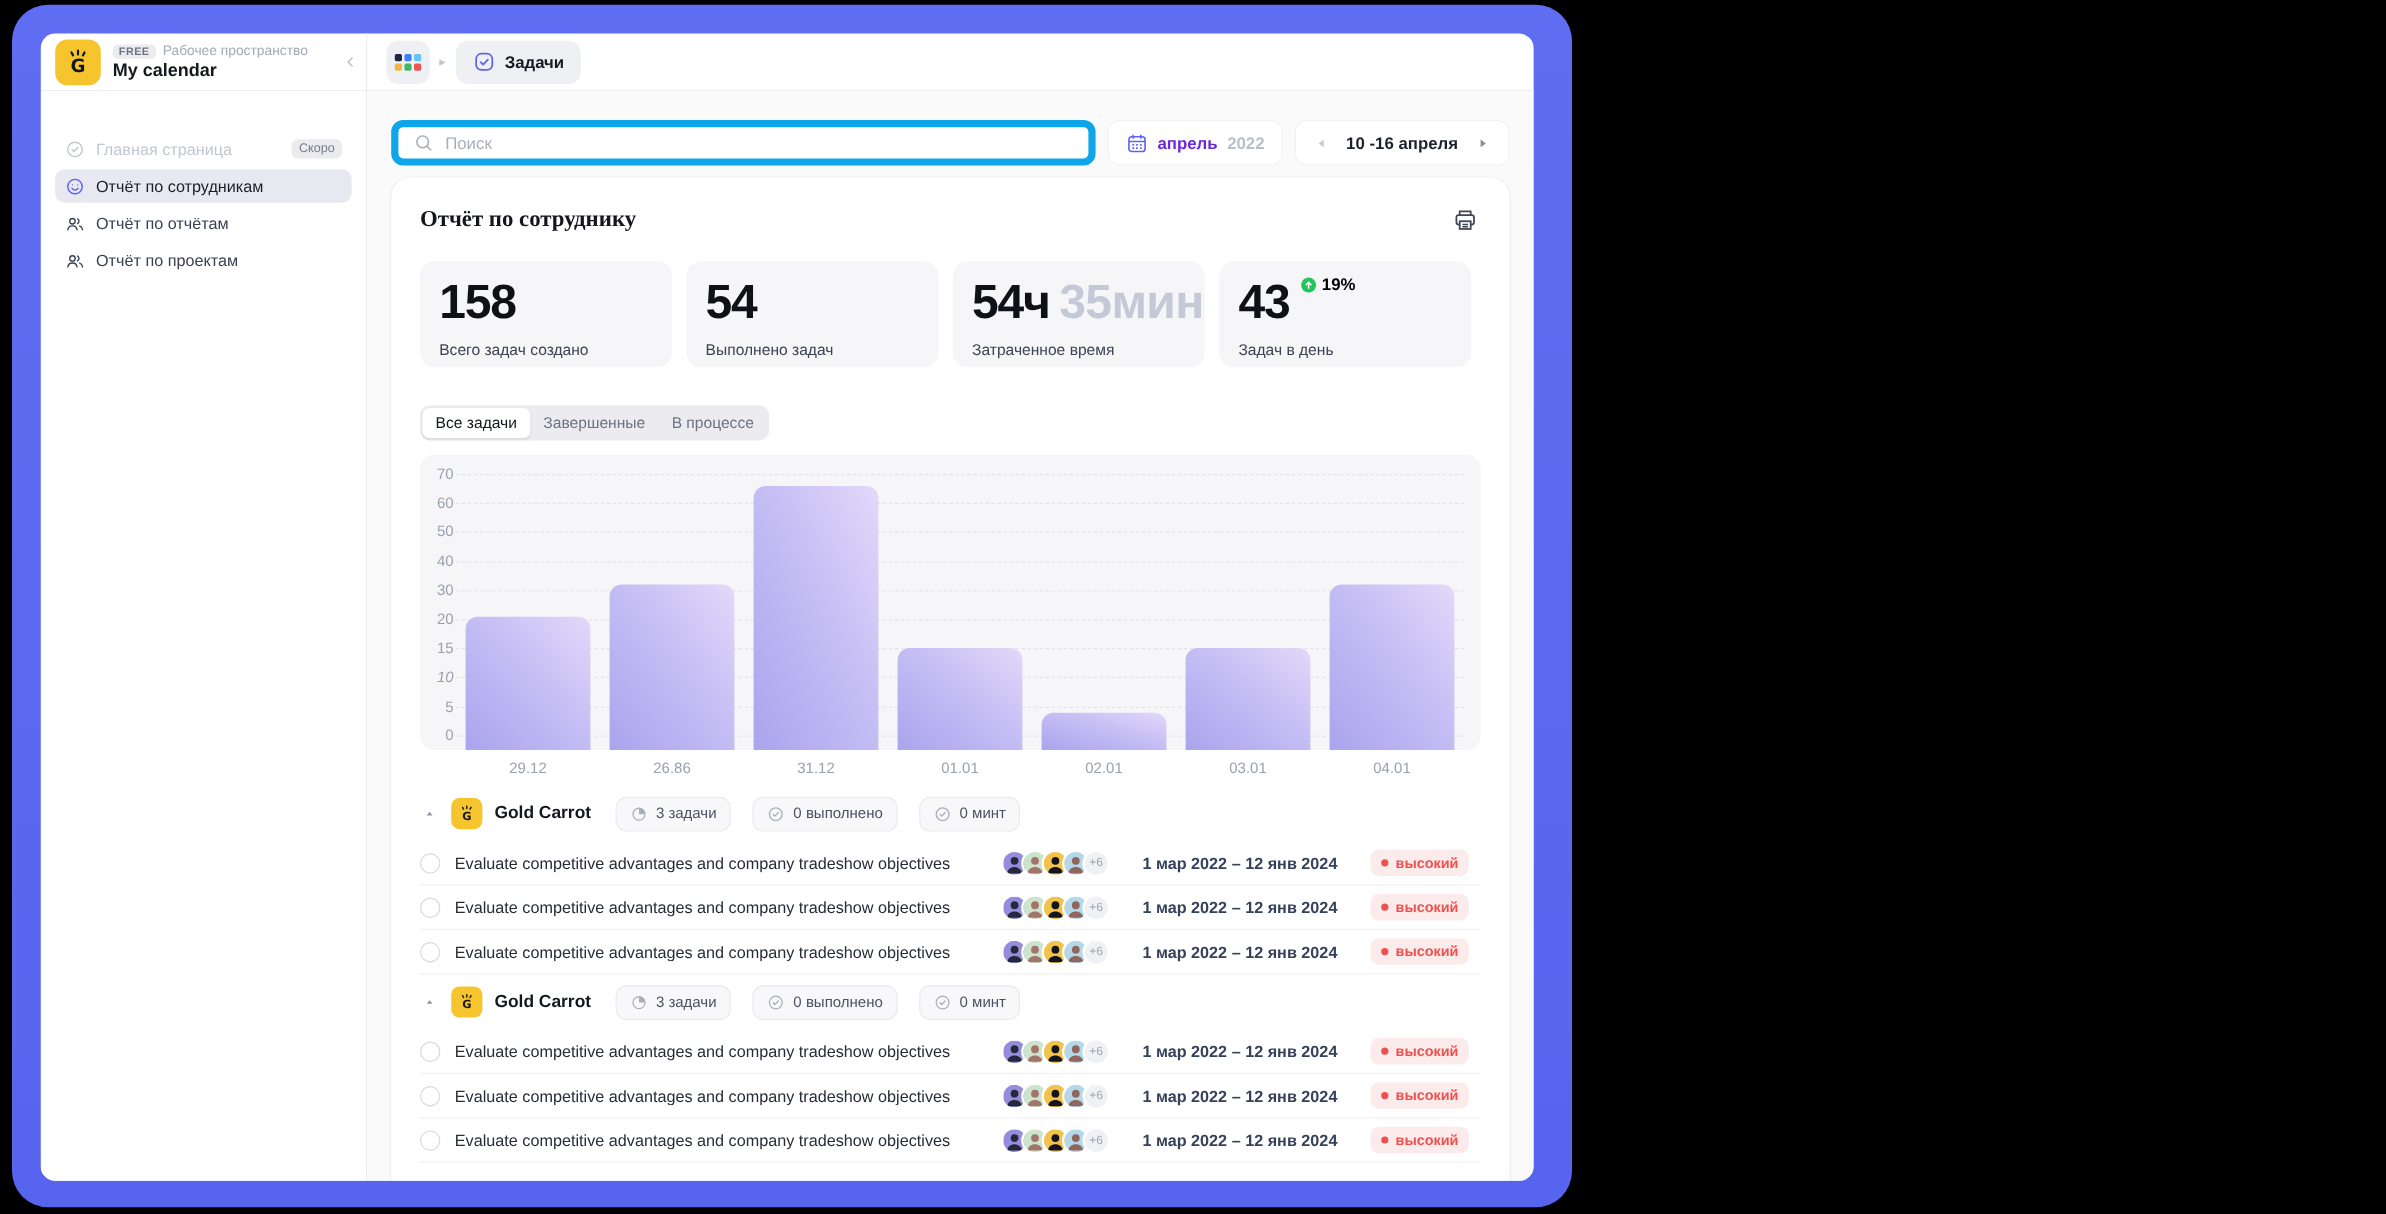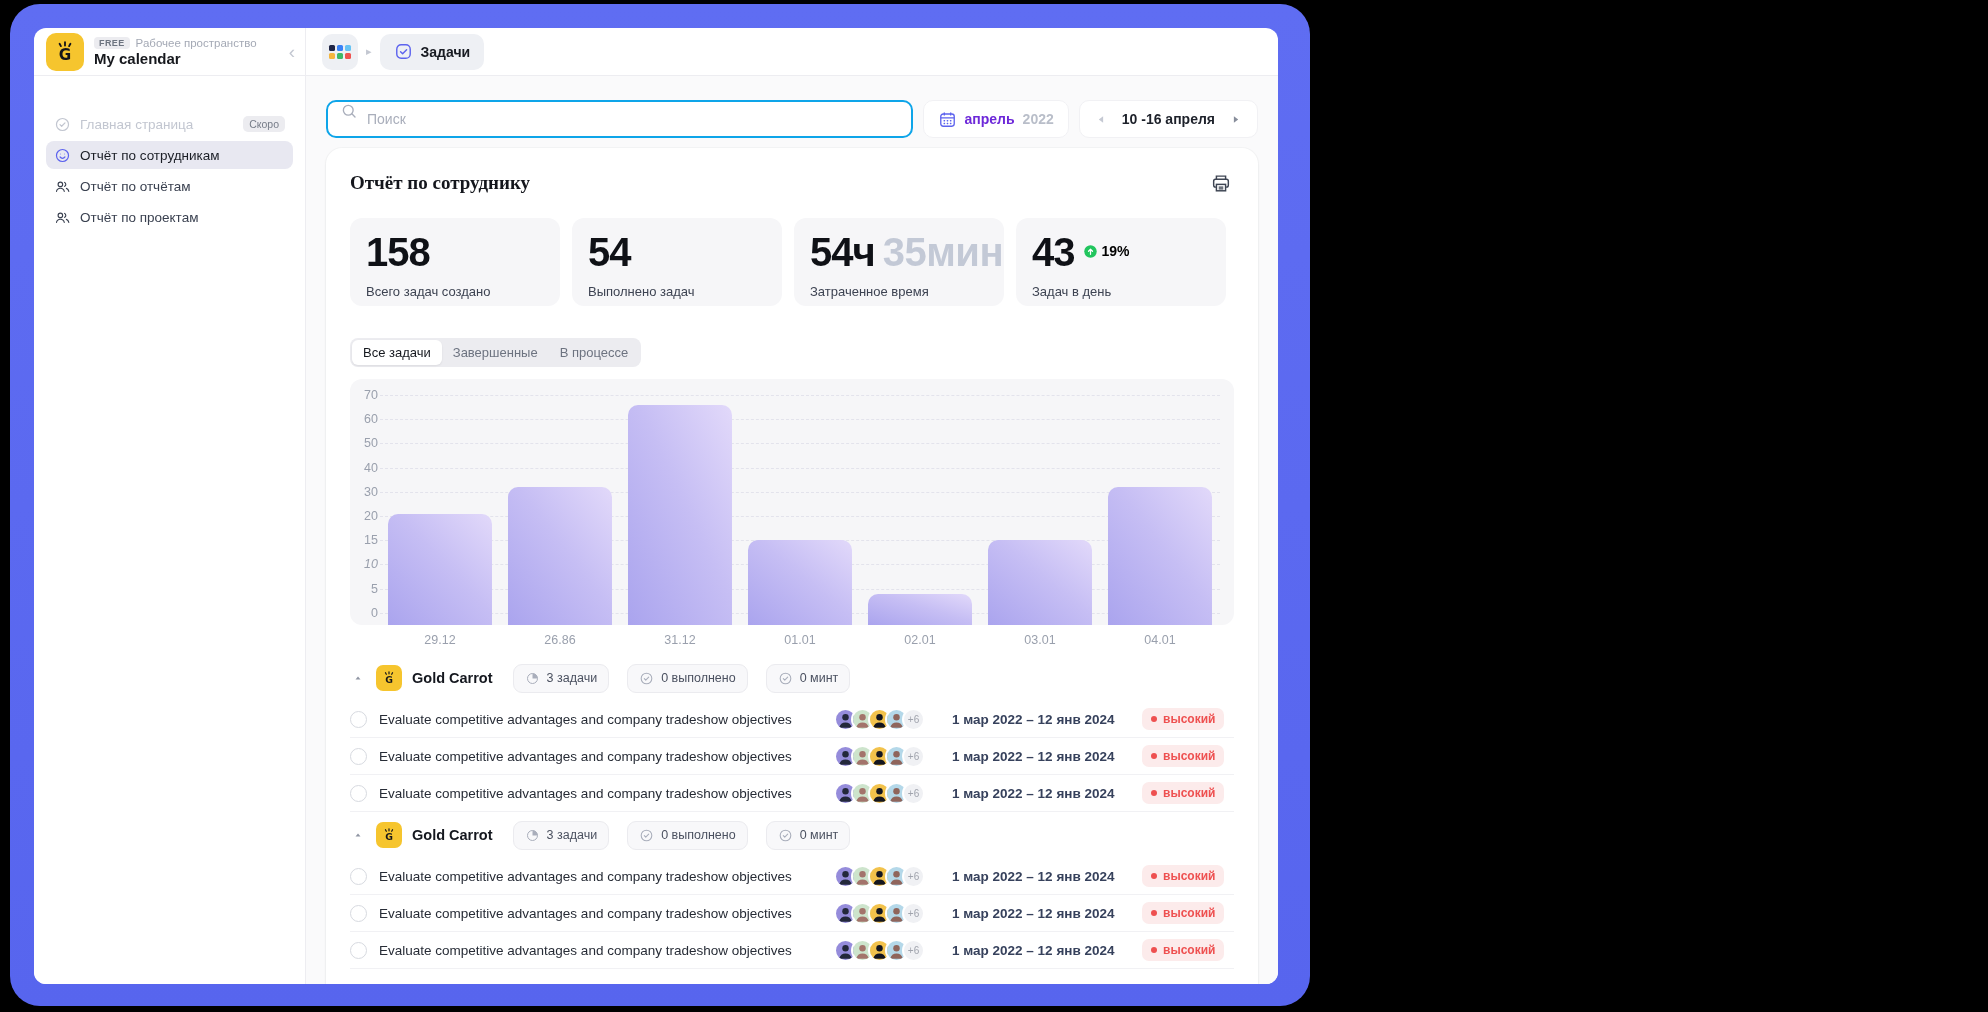--- a/index.html
+++ b/index.html
@@ -33,42 +33,42 @@
   .appbody { flex:1; display:flex; min-height:0; }
   .sidebar { width:272px; flex:0 0 auto; border-right:1px solid #ededf1; padding:34px 12px 0; background:#fff; }
   .side-item { height:28px; display:flex; align-items:center; gap:9px; padding:0 8px; border-radius:8px; font-size:13.5px; color:#3a4150; margin-bottom:3px; cursor:pointer; }
   .side-item svg { width:17px; height:17px; flex:0 0 auto; }
   .side-item.active { background:#e8e8f1; color:#1b1e26; }
   .side-item.disabled { color:#c2c6d0; cursor:default; }
   .soon-badge { margin-left:auto; font-size:10.5px; color:#767c88; background:#ececf0; border-radius:5px; padding:2px 6px; }
 
   .main { flex:1; min-width:0; background:#fafafb; display:flex; flex-direction:column; }
   .toolbar { display:flex; gap:10px; padding:24px 20px 0; flex:0 0 auto; }
-  .search { flex:1; height:38px; background:#fff; border:2px solid #0ea5e9; border-radius:10px; display:flex; gap:9px; padding:0 12px; }
+  .search { flex:1; height:38px; background:#fff; border:6px solid #0ea5e9; border-radius:10px; display:flex; align-items:center; gap:9px; padding:0 12px; }
   .search svg { width:18px; height:18px; flex:0 0 auto; }
   .search input { border:none; outline:none; flex:1; font-size:14px; color:#30343d; background:transparent; font-family:inherit; }
   .search input::placeholder { color:#a9aebb; }
   .pill-btn { height:38px; background:#fff; border:1px solid #f1f1f4; border-radius:10px; display:flex; align-items:center; gap:8px; padding:0 14px; font-size:14px; cursor:pointer; white-space:nowrap; }
   .pill-btn svg { width:19px; height:19px; }
   .date-main { font-weight:600; color:#6d28d9; }
   .date-muted { color:#b9bec9; font-weight:600; }
   .week-label { font-weight:600; color:#1d212a; padding:0 4px; }
   .nav-arrow { width:16px; height:16px; display:flex; align-items:center; justify-content:center; cursor:pointer; }
   .nav-arrow svg { width:13px; height:13px; }
 
   .card { flex:1; margin:10px 20px 0; background:#fff; border-radius:16px 16px 0 0; padding:22px 24px;
           box-shadow:0 1px 3px rgba(20,22,32,.06),0 0 0 1px rgba(20,22,32,.025); overflow:hidden; }
   .card-head { display:flex; align-items:center; justify-content:space-between;font-family:Liberation Serif, serif; }
   .card-title { font-size:19px; font-weight:bold; color:#14161c; }
   .print-btn { width:26px; height:26px; cursor:pointer; display:flex; align-items:center; justify-content:center; }
   .print-btn svg { width:22px; height:22px; }
 
   .stats { display:flex; gap:12px; margin-top:22px; }
   .stat-card { width:210px; height:88px; background:#f6f6f8; border-radius:12px; padding:12px 16px; }
-  .stat-value { display:flex; align-items:center; gap:8px; font-size:40px; font-weight:bold; color:#0f1116; letter-spacing:-1px; line-height:1.1; }
+  .stat-value { display:flex; align-items:flex-start; gap:8px; font-size:40px; font-weight:bold; color:#0f1116; letter-spacing:-1px; line-height:1.1; }
   .stat-muted { color:#c3c9d6; font-weight:600; letter-spacing:-0.5px; }
   .stat-delta { display:flex; align-items:center; gap:4px; font-size:14px; font-weight:bold; color:#000000; letter-spacing:0; }
   .stat-delta svg { width:15px; height:15px; }
   .stat-label { margin-top:10px; font-size:13px; color:#3d4352; }
 
   .filters { display:inline-flex; align-self:flex-start; background:#ececf0; border-radius:8px; padding:2px; margin-top:32px; }
   .filter { padding:5px 11px; font-size:13px; color:#6d7380; border-radius:6px; cursor:pointer; white-space:nowrap; }
   .filter.active { background:#fff; color:#15181e; box-shadow:0 1px 2px rgba(20,22,32,.08); }
 
   .chart-panel { position:relative; margin-top:12px; height:246px; background:#f6f6f8; border-radius:12px; overflow:hidden; }

